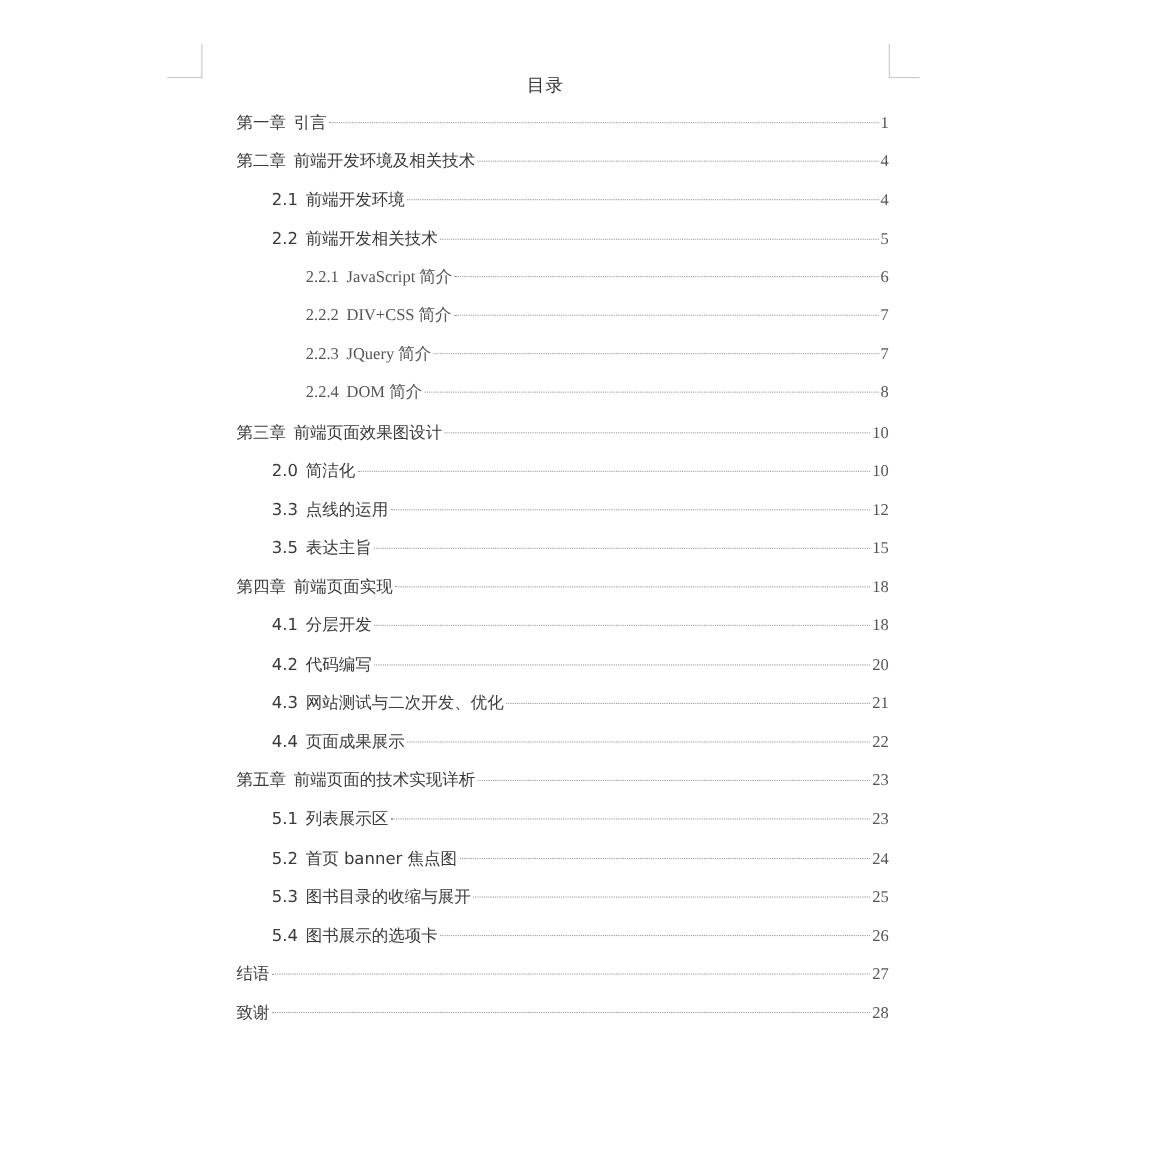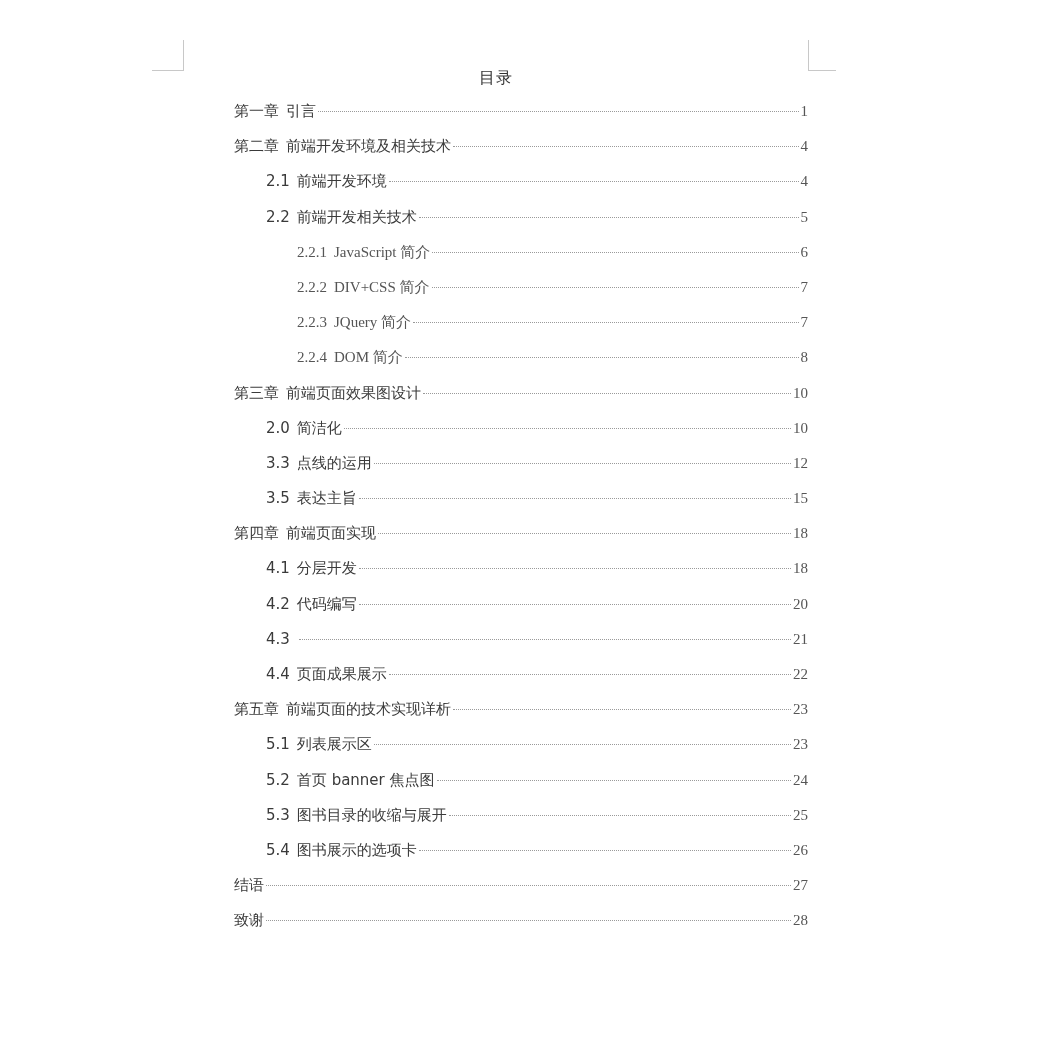--- a/index.html
+++ b/index.html
@@ -71,21 +71,20 @@
     .toc-entry.level-2 { padding-left: 32px; }
     .toc-entry.level-3 {
       padding-left: 63px;
       font-family: "Liberation Serif", "DejaVu Serif", serif;
       font-size: 15px;
       color: #555555;
       justify-content: center;
     }
     .toc-num {
       margin-right: 7px;
-      margin-left: 19px;
     }
     .toc-label {
       flex: 0 0 auto;
     }
     .toc-leader {
       flex: 1 1 auto;
       margin: 0 2px;
       border-bottom: 1.5px dotted #9a9a9a;
       transform: translateY(-4px);
       min-width: 10px;
@@ -193,20 +192,21 @@
     <span class="toc-page">18</span>
   </li>
       <li class="toc-entry level-2">
     <span class="toc-num">4.2</span>
     <span class="toc-label">代码编写</span>
     <span class="toc-leader"></span>
     <span class="toc-page">20</span>
   </li>
       <li class="toc-entry level-2">
     <span class="toc-num">4.3</span>
+    <span class="toc-label">网站测试与二次开发、优化</span>
     <span class="toc-leader"></span>
     <span class="toc-page">21</span>
   </li>
       <li class="toc-entry level-2">
     <span class="toc-num">4.4</span>
     <span class="toc-label">页面成果展示</span>
     <span class="toc-leader"></span>
     <span class="toc-page">22</span>
   </li>
       <li class="toc-entry level-1">

